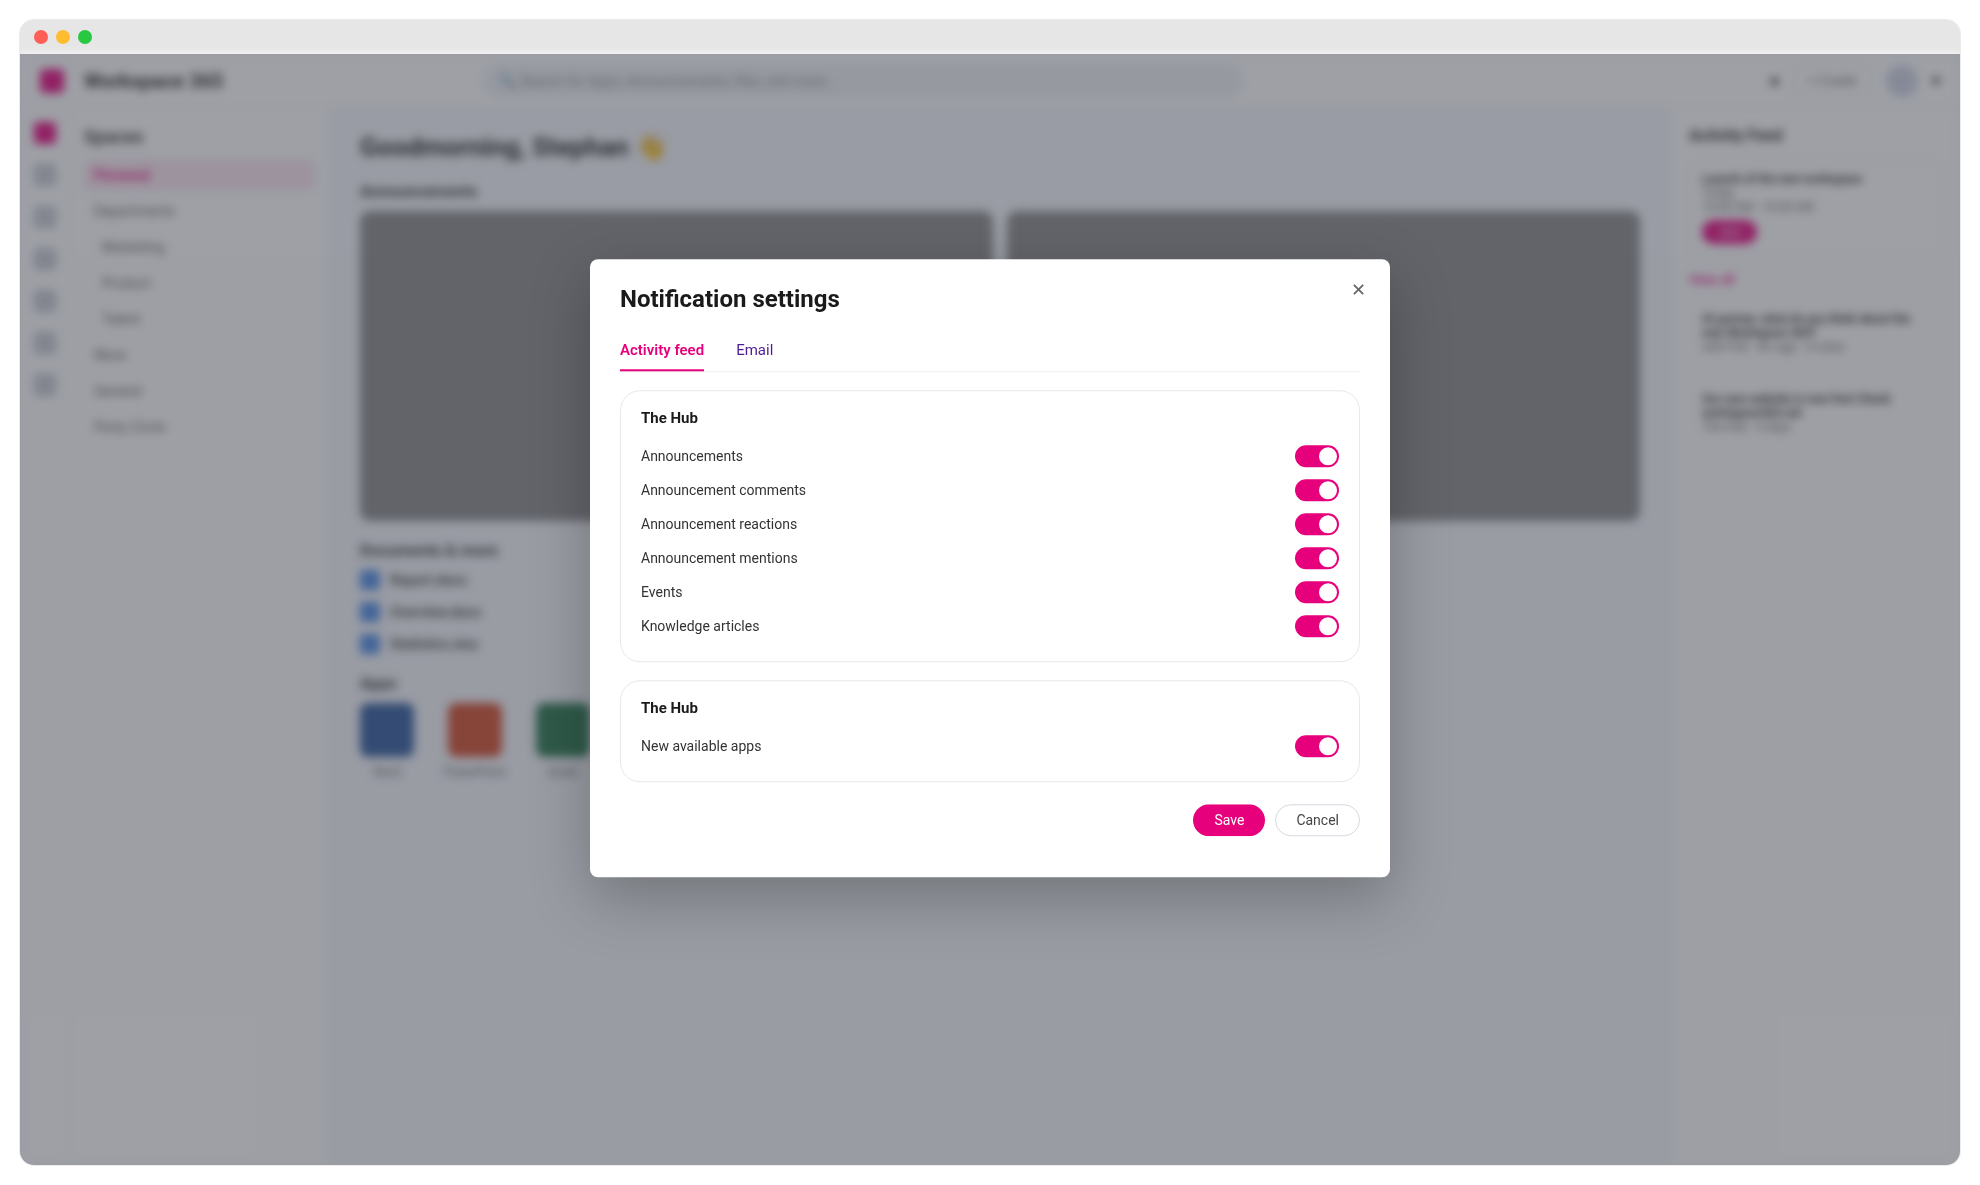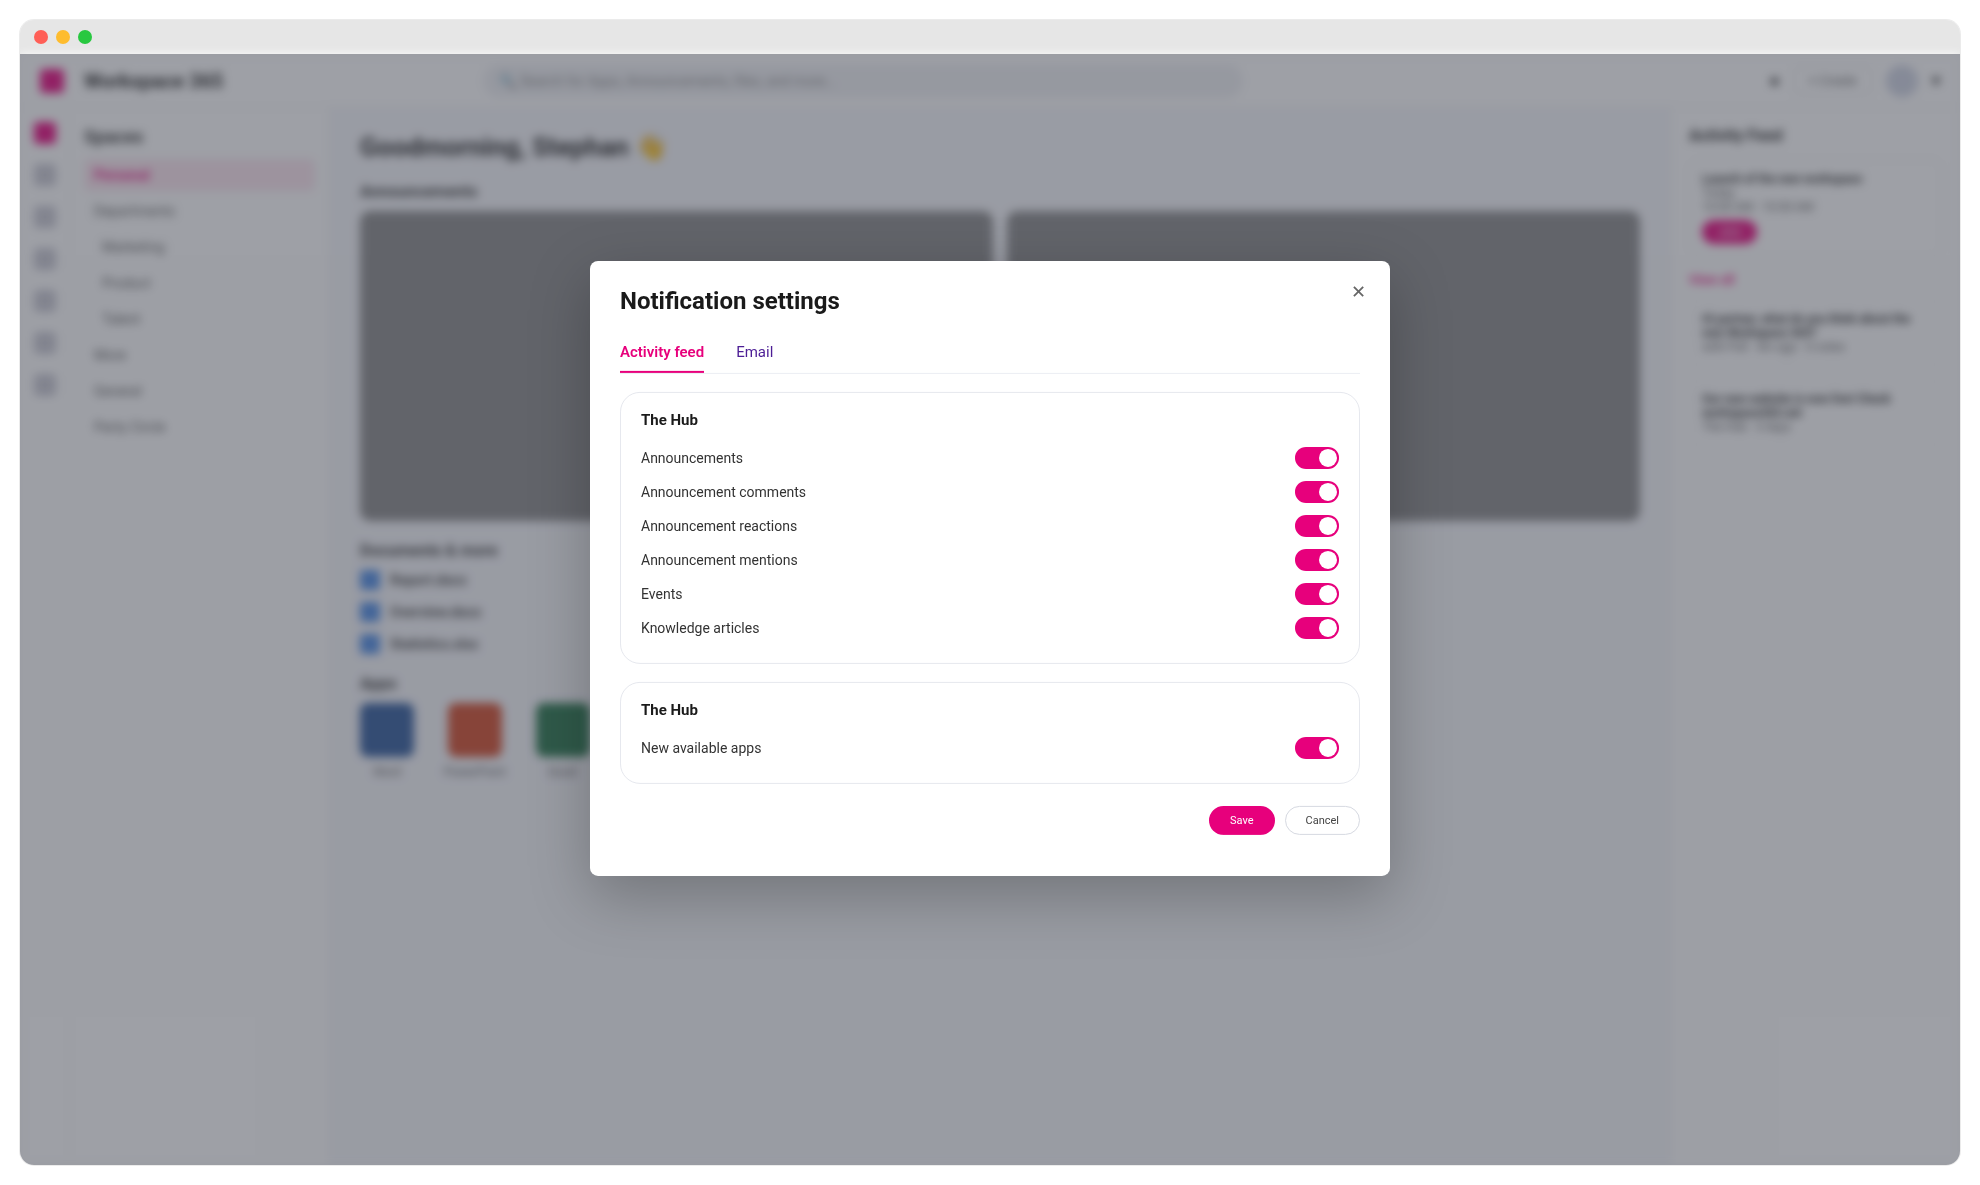--- a/index.html
+++ b/index.html
@@ -65,21 +65,21 @@
 
 .settings-card { border: 1px solid #e6e8ee; border-radius: 20px; padding: 18px 20px; margin-top: 18px; }
 .card-head { font-weight: 700; font-size: 15px; color: #1a1a1a; margin-bottom: 12px; }
 .setting-row { display: flex; align-items: center; justify-content: space-between; padding: 6px 0; }
 .setting-label { font-size: 14px; color: #333; text-align: right; }
 
 .toggle { width: 44px; height: 22px; border-radius: 11px; background: #e7007c; position: relative; cursor: pointer; }
 .toggle::after { content: ""; position: absolute; width: 18px; height: 18px; background: #fff; border-radius: 50%; top: 2px; right: 2px; transition: .2s; }
 
 .modal-actions { display: flex; justify-content: flex-end; gap: 10px; margin-top: 22px; }
-.btn { border-radius: 18px; padding: 7px 20px; font-size: 11px; cursor: pointer; border: 1px solid transparent; }
+.btn { border-radius: 18px; padding: 7px 20px; font-size: 14px; cursor: pointer; border: 1px solid transparent; }
 .btn-primary { background: #e7007c; color: #fff; }
 .btn-secondary { background: #fff; color: #444; border-color: #d6d9e1; }
 </style>
 </head>
 <body>
 
 <div class="mac-window">
   <div class="titlebar">
     <div class="dot red"></div>
     <div class="dot yellow"></div>

